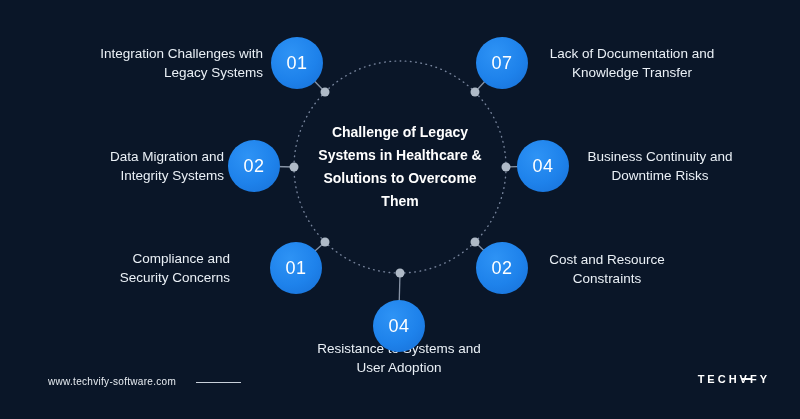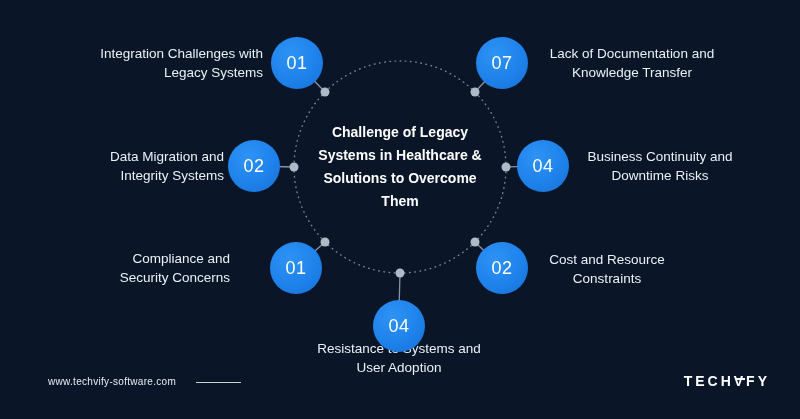--- a/index.html
+++ b/index.html
@@ -84,21 +84,21 @@
   .footer-rule {
     position: absolute;
     left: 196px; top: 382px;
     width: 45px; height: 1px;
     background: #C8D0DA;
     z-index: 1;
   }
   .logo {
     position: absolute;
     right: 30px; top: 373px;
-    font-size: 14px;
+    font-size: 11px;
     font-weight: 700;
     letter-spacing: 3px;
     color: #FFFFFF;
     z-index: 1;
     white-space: nowrap;
   }
   .logo-v {
     position: relative;
     display: inline-block;
   }

